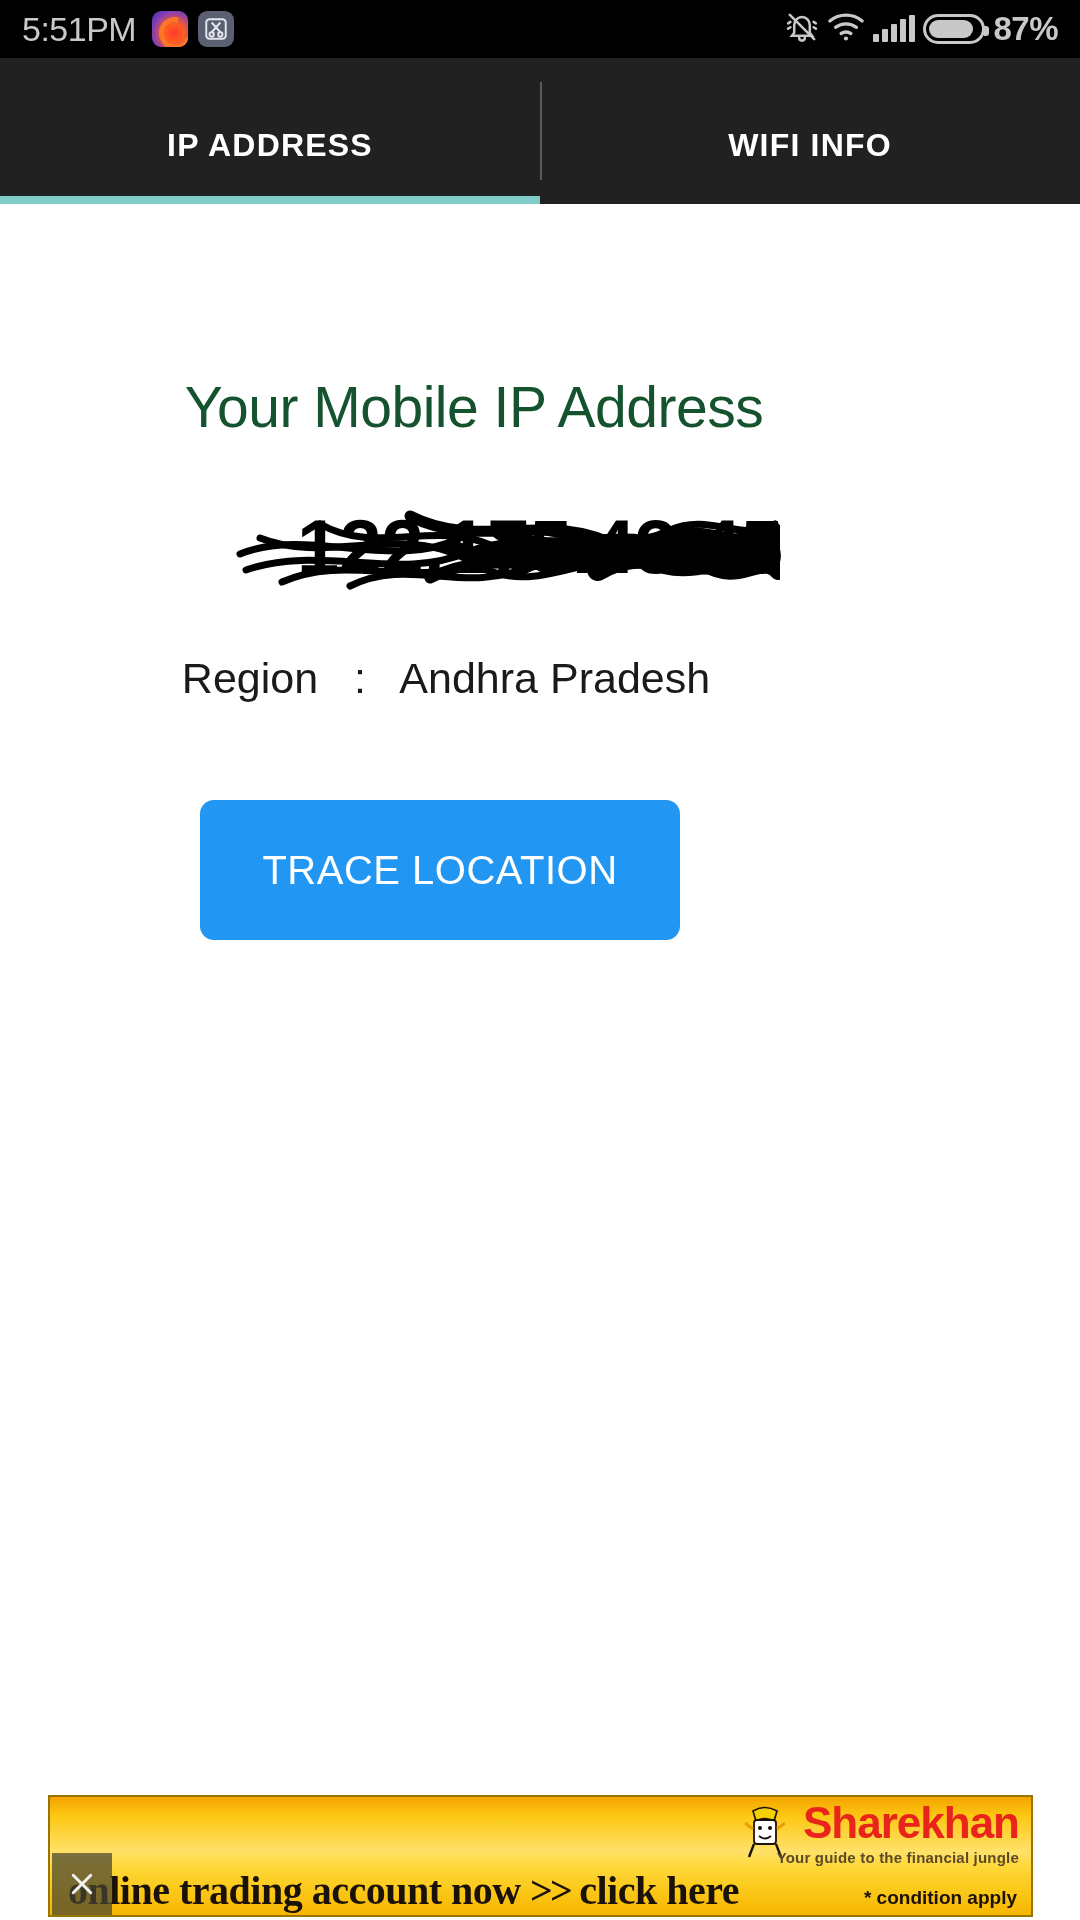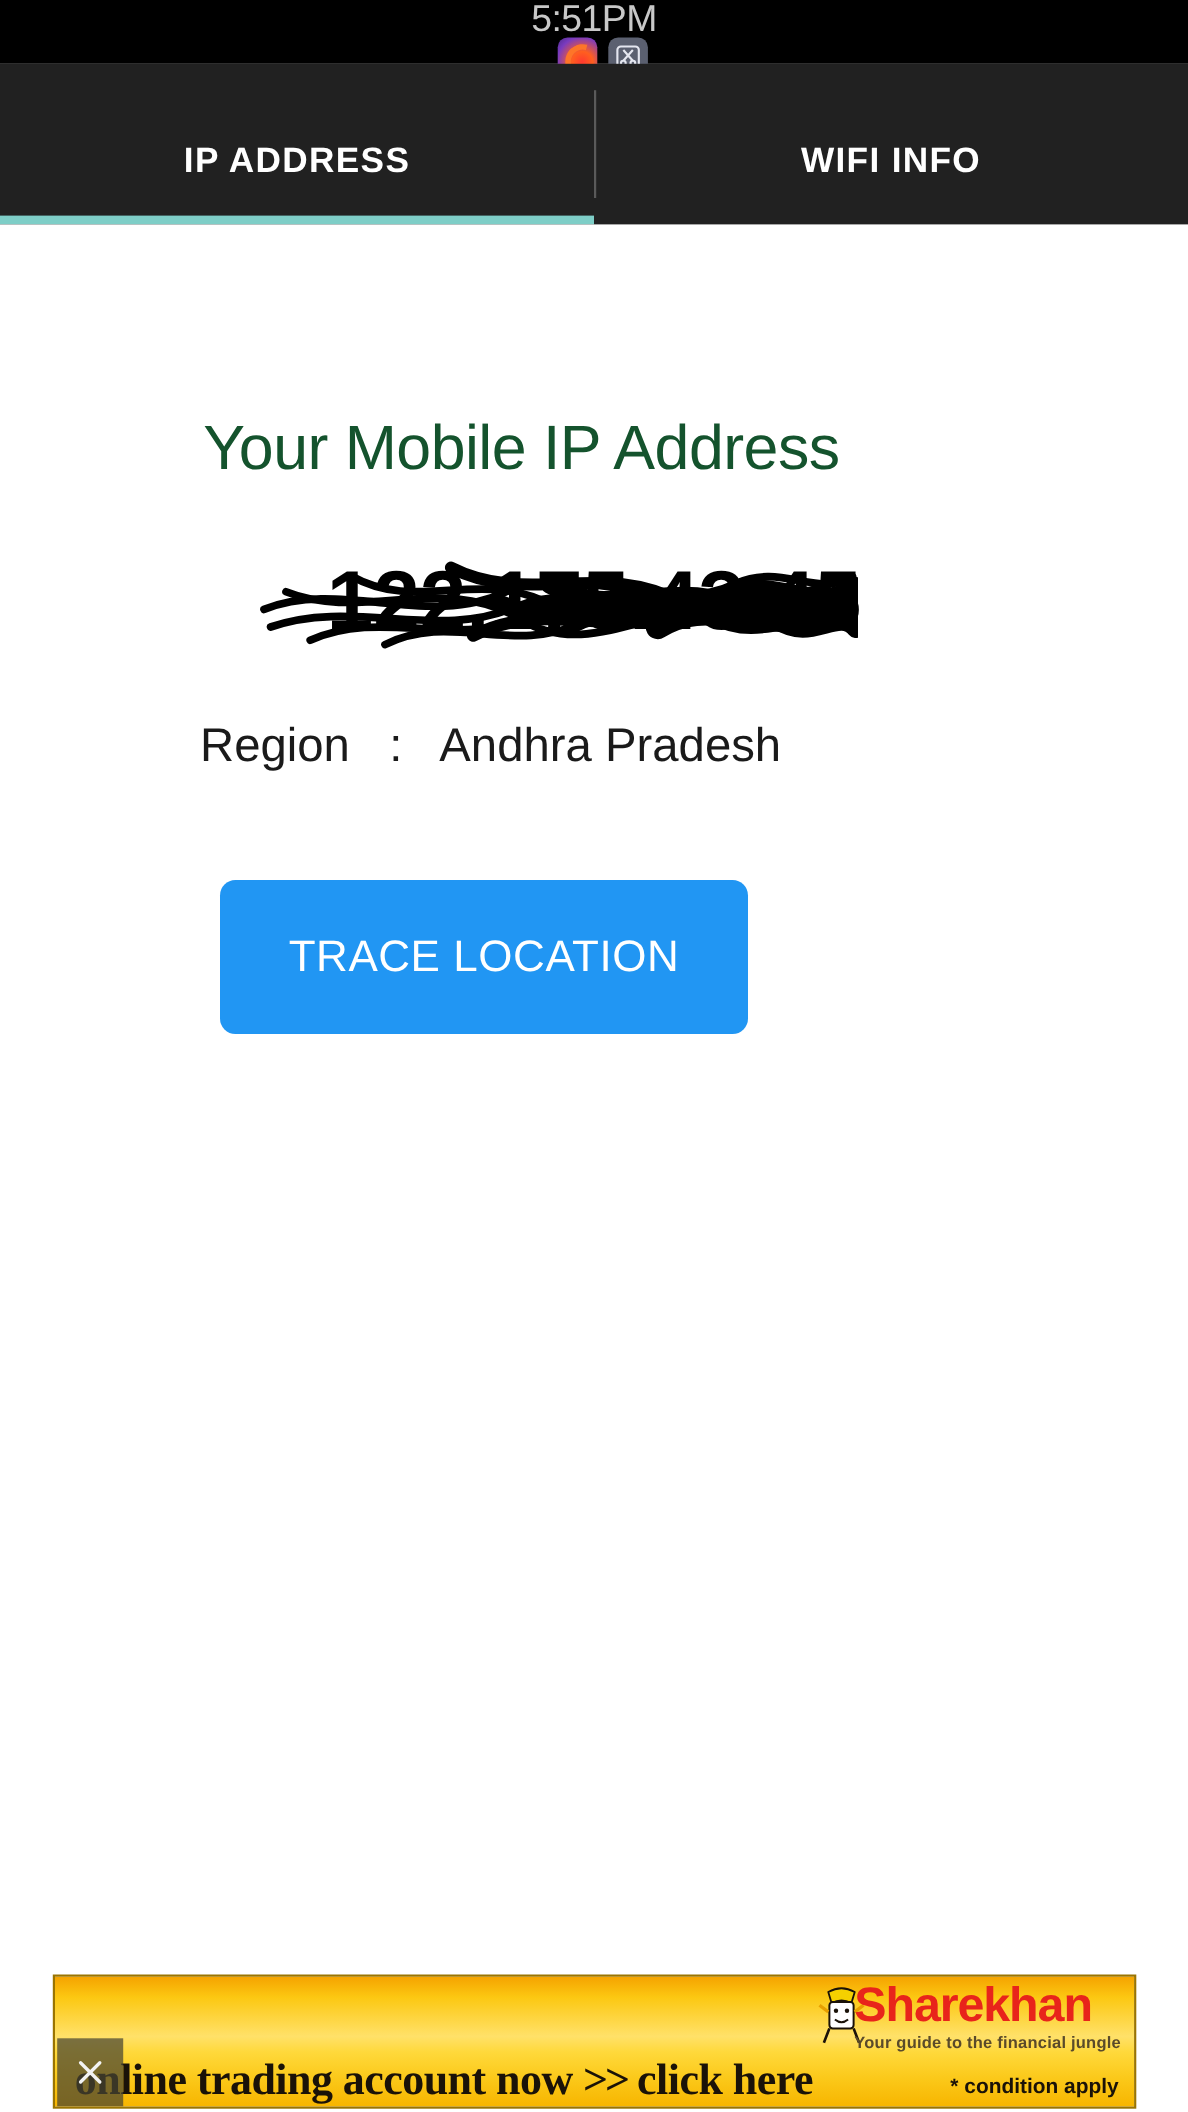--- a/index.html
+++ b/index.html
@@ -9,21 +9,20 @@
     font-family:"Liberation Sans", sans-serif;
     overflow:hidden;
   }
   #screen { position:relative; width:1080px; height:1920px; background:#ffffff; }
 
   
   .statusbar {
     position:absolute; top:0; left:0; width:1080px; height:58px;
     background:#000000; display:flex; align-items:center;
     padding:0 22px;
-    flex-direction:column;
   }
   .sb-time {
     color:#c8c8c8; font-size:34px; font-weight:400;
     letter-spacing:-0.5px; line-height:1;
   }
   .sb-left-icons { display:flex; align-items:center; gap:10px; margin-left:16px; }
   .sb-app-icon {
     width:36px; height:36px; border-radius:9px; position:relative; overflow:hidden;
   }
   .icon-firefox {
@@ -132,21 +131,21 @@
   }
   .ad-line1 sup { font-size:34px; }
   .ad-line2 {
     position:absolute; left:18px; top:70px;
     font-family:"Liberation Serif", serif;
     font-size:40px; font-weight:700; color:#1a1208;
     letter-spacing:-0.5px; white-space:nowrap;
   }
   .ad-line2 .arrows { color:#1a1208; font-weight:700; letter-spacing:-3px; }
   .ad-brand {
-    position:absolute; right:12px; top:4px; text-align:left;
+    position:absolute; right:12px; top:4px; text-align:right;
   }
   .ad-brand-name {
     font-family:"Liberation Sans", sans-serif;
     font-size:44px; font-weight:700; color:#e8241b; line-height:1;
     letter-spacing:-1px;
   }
   .ad-brand-tag {
     font-family:"Liberation Sans", sans-serif;
     font-size:15px; font-weight:700; color:#5a4a2a; margin-top:4px;
     letter-spacing:0.2px;

